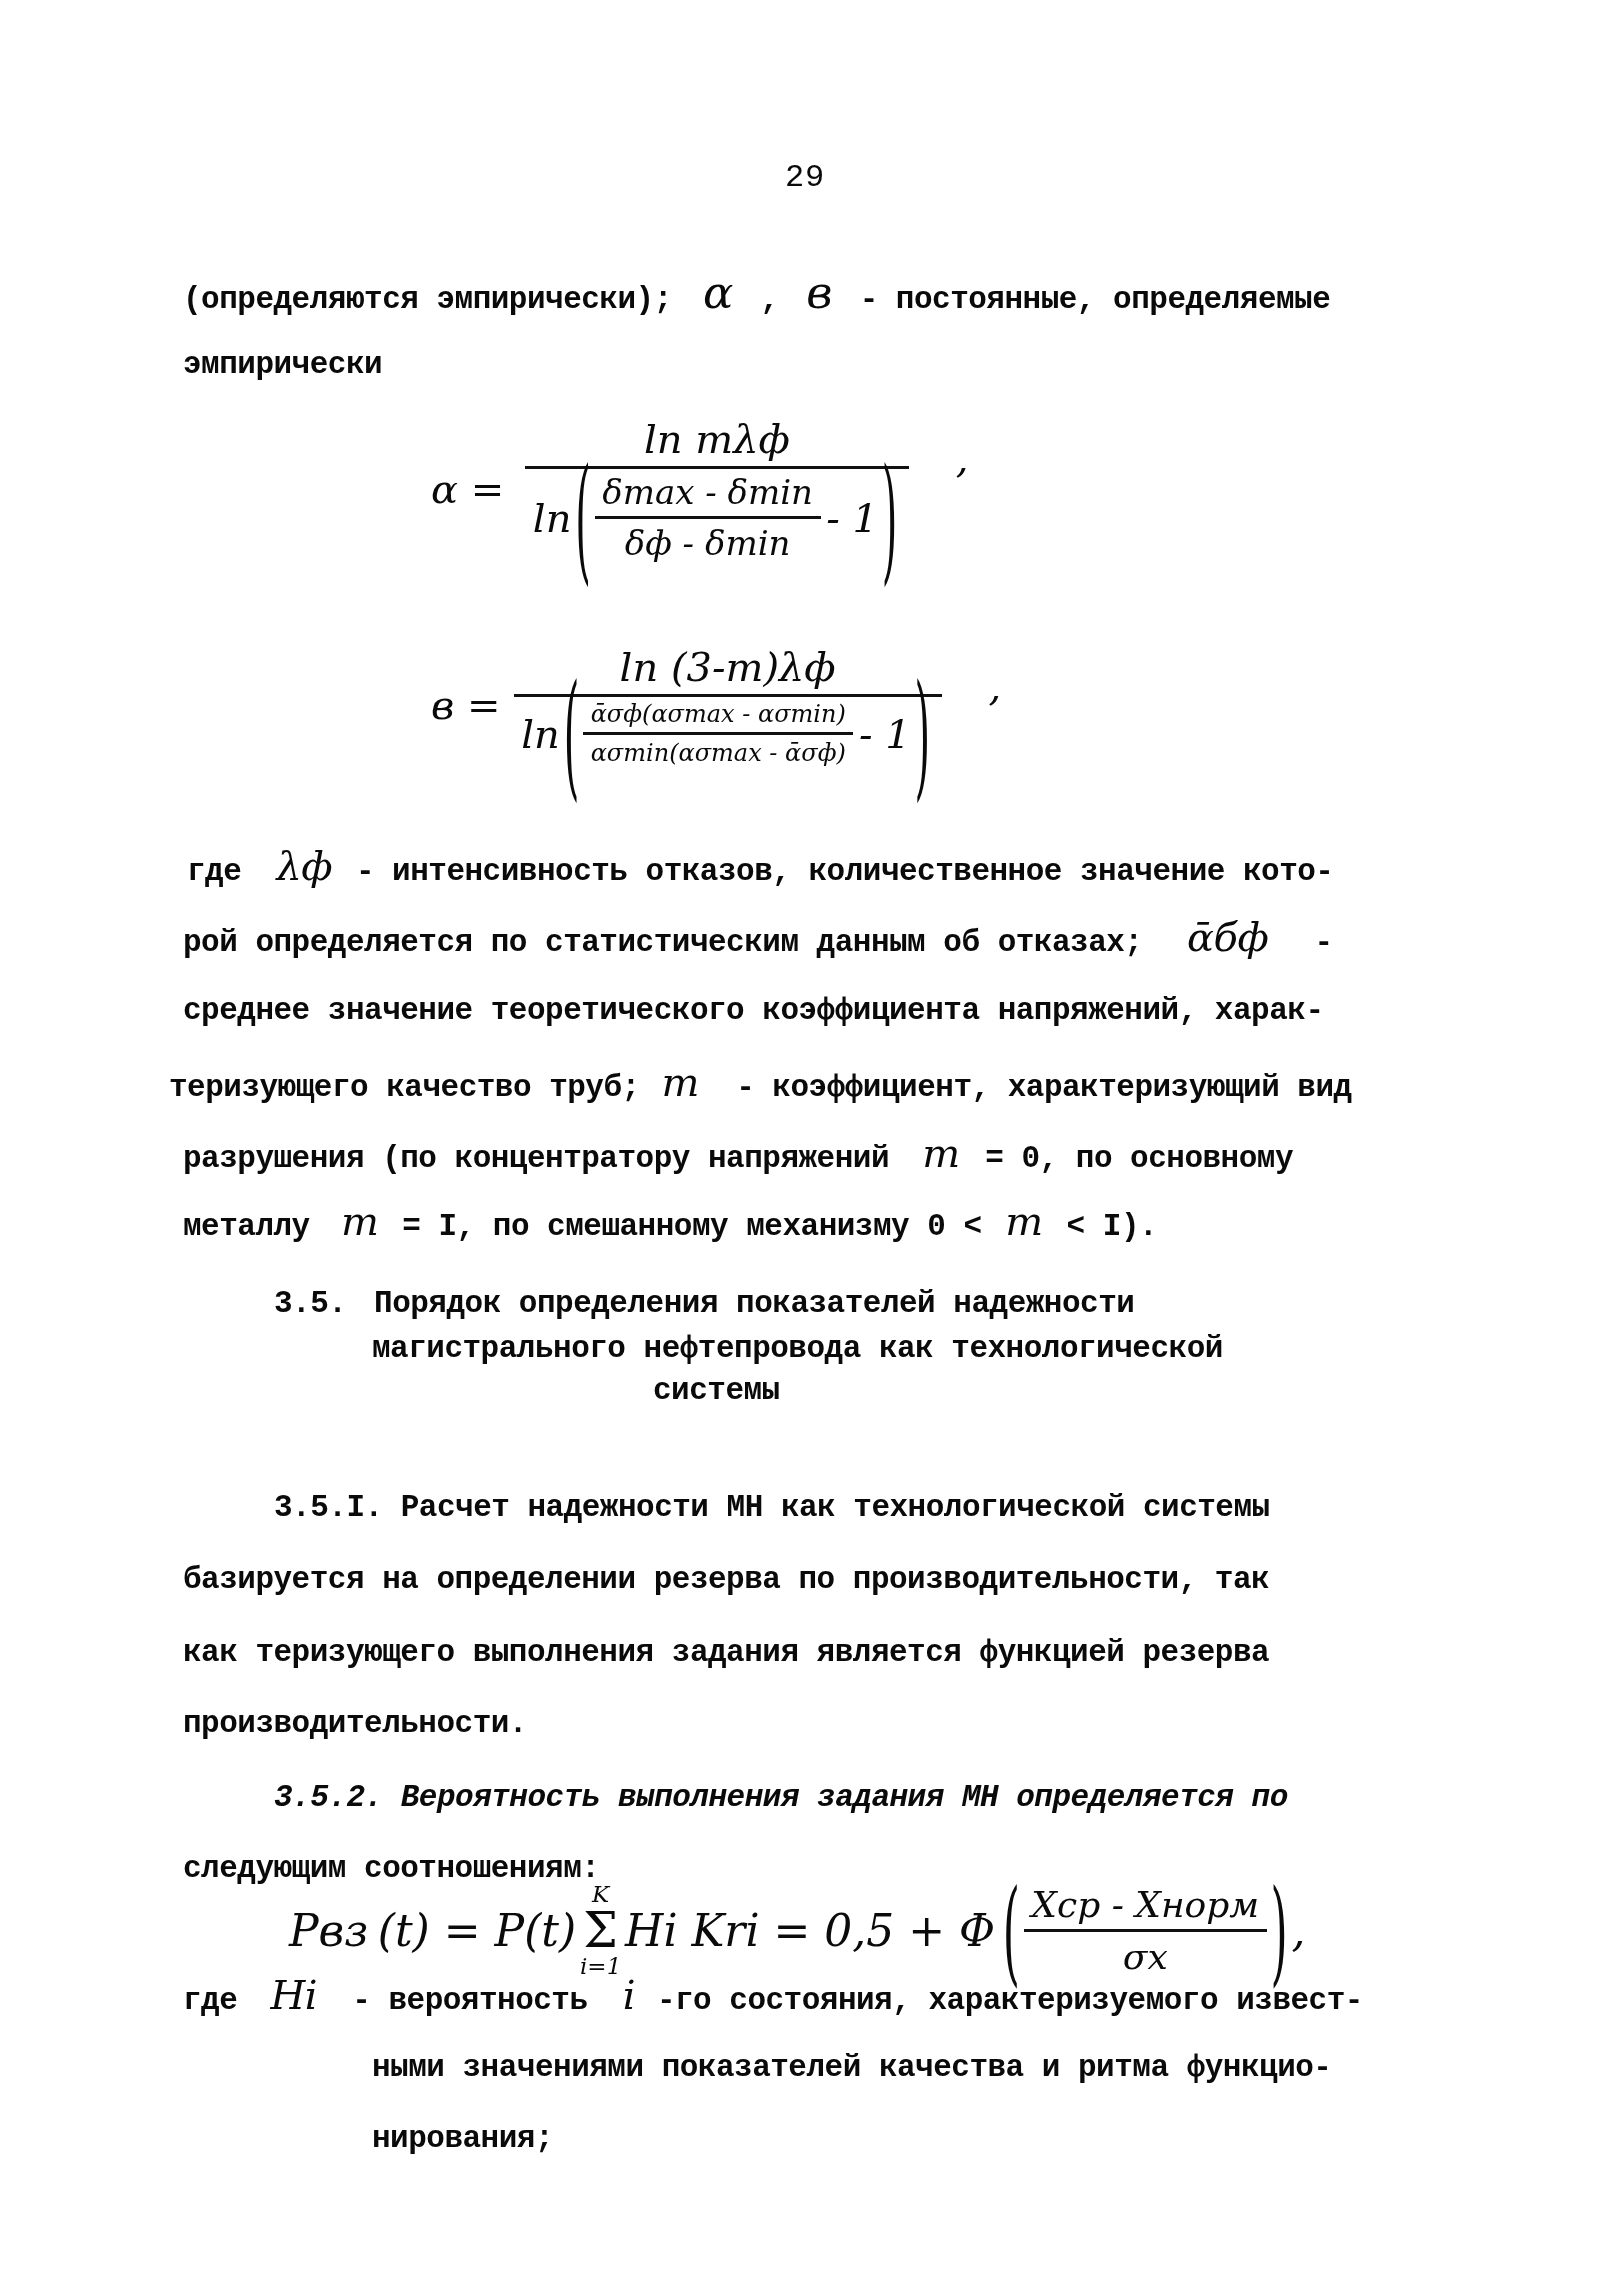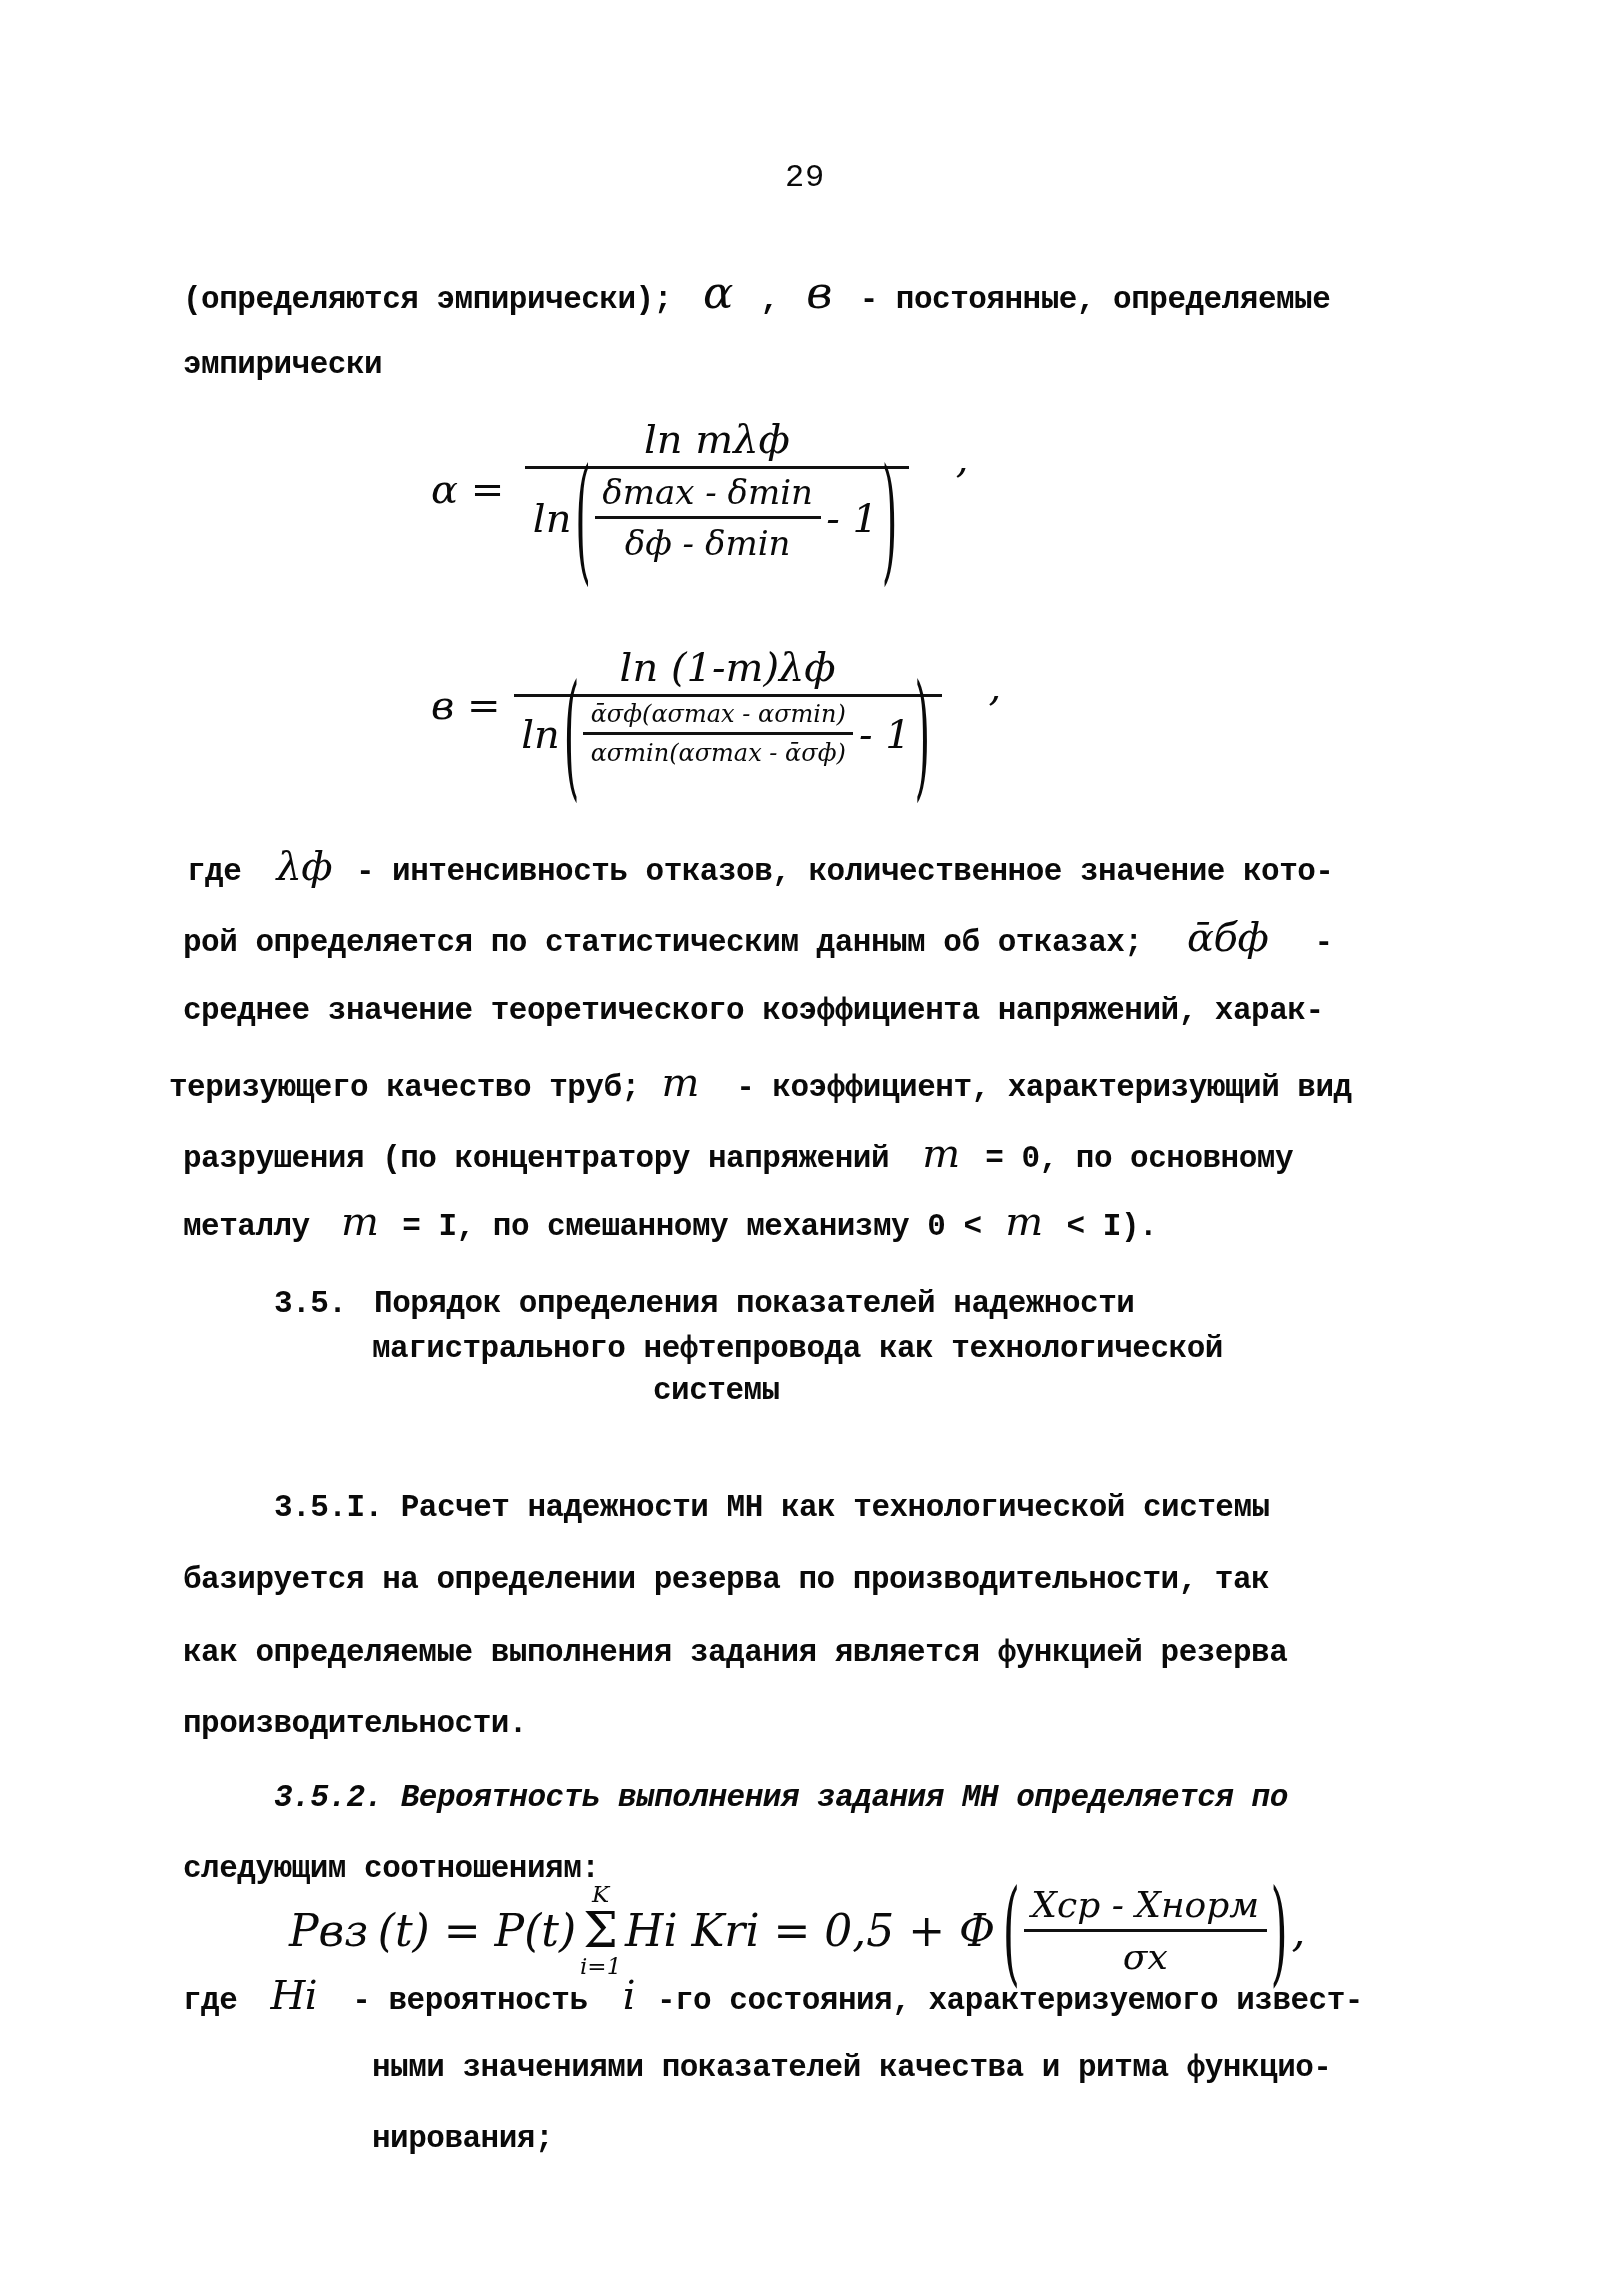--- a/index.html
+++ b/index.html
@@ -72,21 +72,21 @@
         <span style="margin-left:5.7px;">- 1</span>
         <span class="paren tall">)</span>
       </span>
     </span>
     <span style="margin-left:47px; align-self:flex-start; margin-top:19px;">,</span>
   </div>
 
   <div class="formula" style="top:644px; left:431px; font-size:40px;">
     <span style="margin-right:13.2px;">в =</span>
     <span class="frac">
-      <span class="num" style="padding:0 38px;">ln (1-m)λф</span>
+      <span class="num" style="padding:0 38px;">ln (3-m)λф</span>
       <span class="rule"></span>
       <span class="den" style="display:flex; align-items:center;">
         <span>ln</span>
         <span class="paren tall">(</span>
         <span class="frac" style="font-size:24px;">
           <span class="num">ᾱσф(ασmax - ασmin)</span>
           <span class="rule"></span>
           <span class="den">ασmin(ασmax - ᾱσф)</span>
         </span>
         <span style="margin-left:5.7px;">- 1</span>
@@ -127,21 +127,21 @@
 
   <div class="line" style="top:1285px; left:274px;">
     <span>3.5.</span>
     <span style="margin-left:9.5px;">Порядок определения показателей надежности</span>
   </div>
   <div class="line" style="top:1330px; left:372px;">магистрального нефтепровода как технологической</div>
   <div class="line" style="top:1372px; left:653px;">системы</div>
 
   <div class="line" style="top:1489px; left:274px;">3.5.I. Расчет надежности МН как технологической системы</div>
   <div class="line" style="top:1561px; left:183px;">базируется на определении резерва по производительности, так</div>
-  <div class="line" style="top:1634px; left:183px;">как определяемые выполнения задания является функцией резерва</div>
+  <div class="line" style="top:1634px; left:183px;">как теризующего выполнения задания является функцией резерва</div>
   <div class="line" style="top:1705px; left:183px;">производительности.</div>
 
   <div class="line" style="top:1779px; left:274px;font-style:italic;">3.5.2. Вероятность выполнения задания МН определяется по</div>
   <div class="line" style="top:1850px; left:183px;">следующим соотношениям:</div>
 
   <div class="formula" style="top:1883px; left:289px; font-size:44px;">
     <span>
       <span>Pвз</span>
     </span>
     <span style="margin-left:9.5px;">(t) = P(t)</span>

